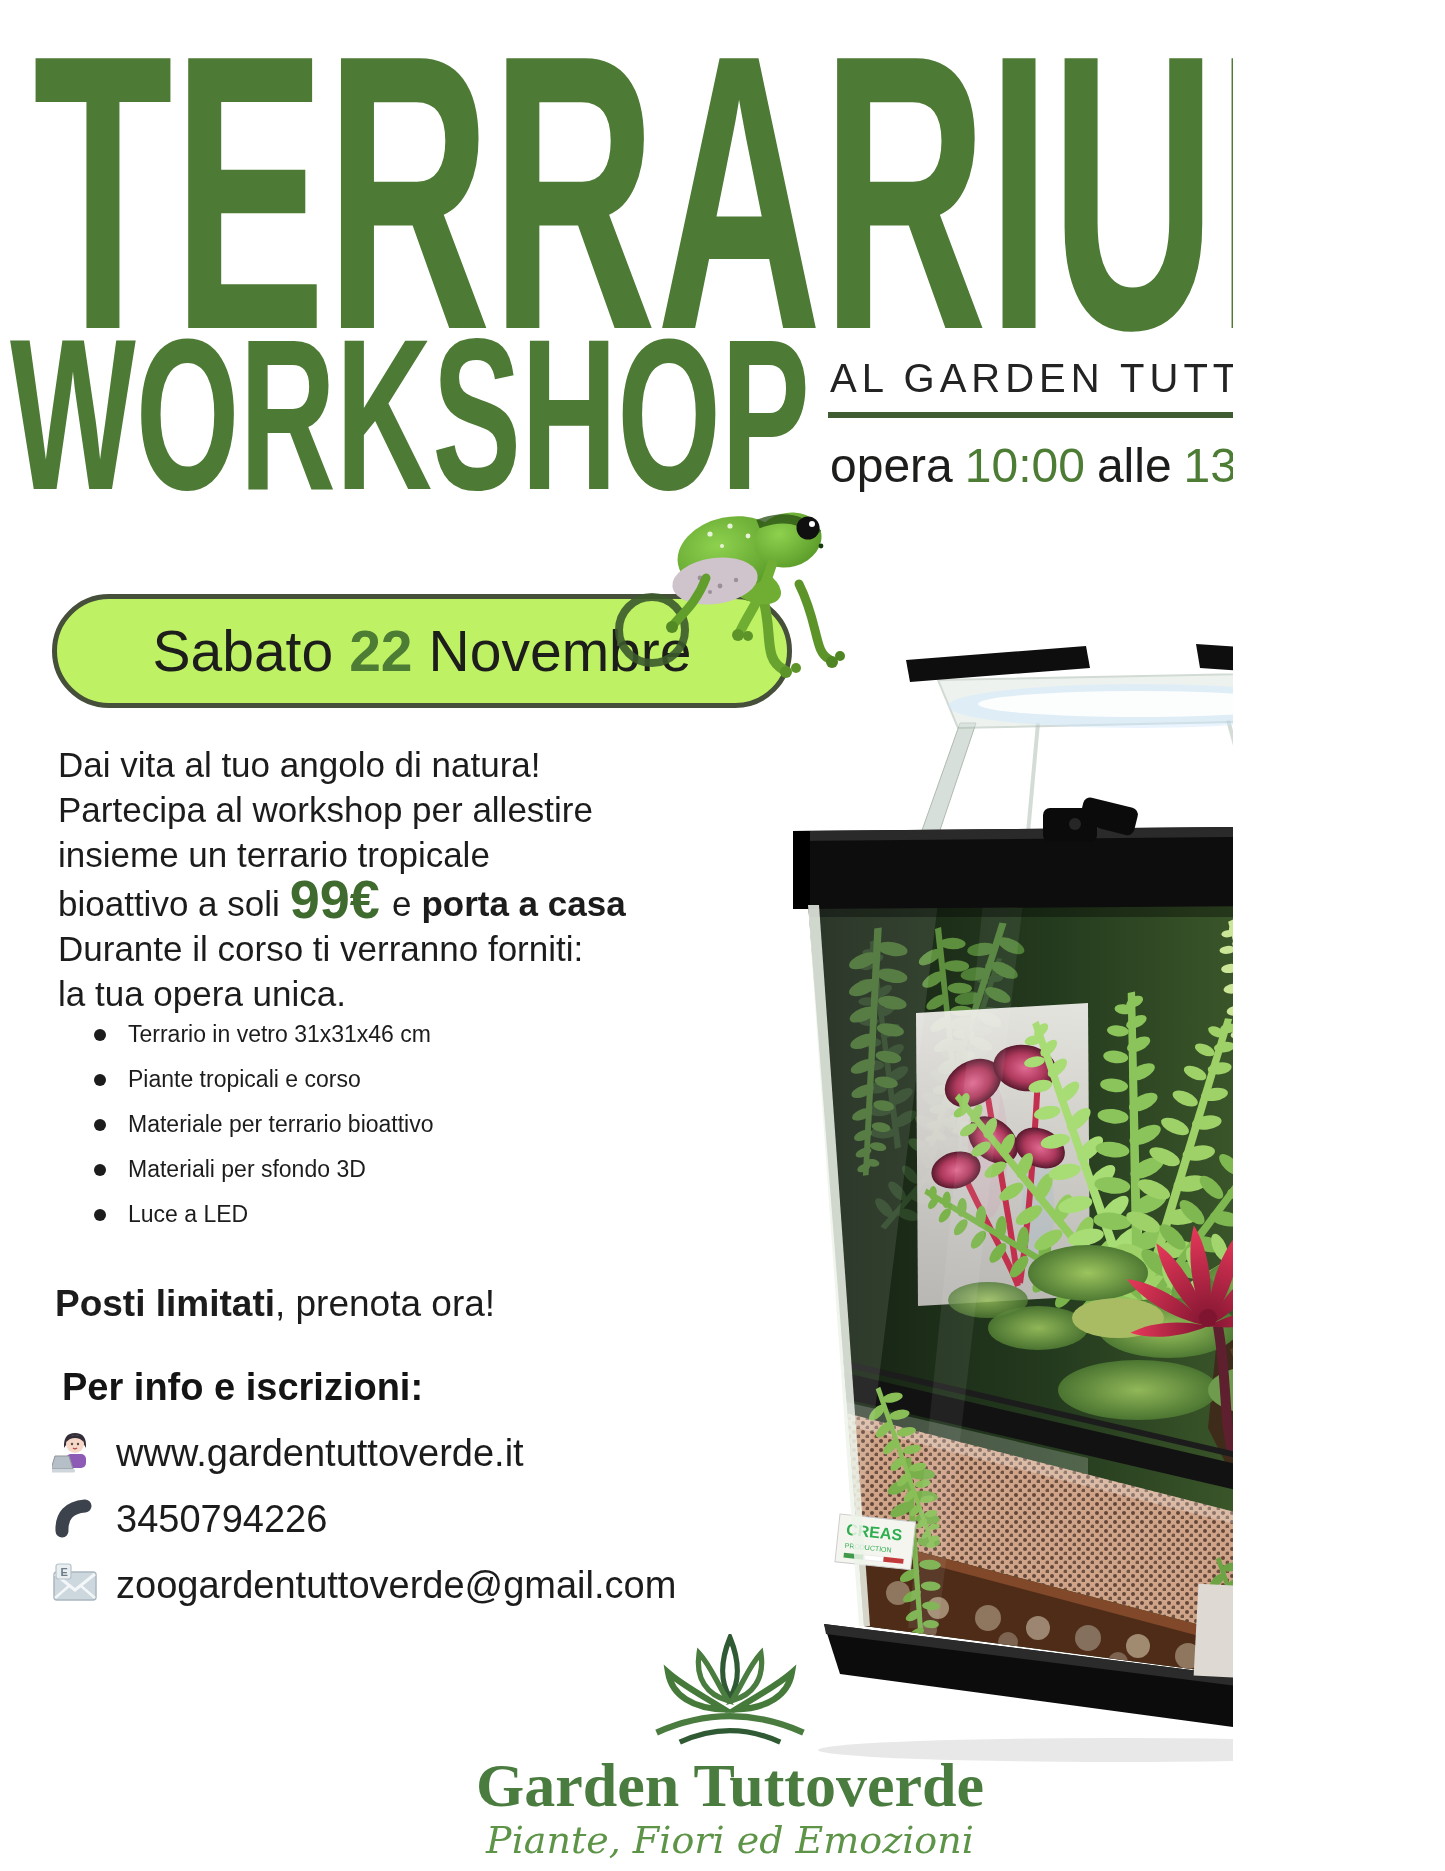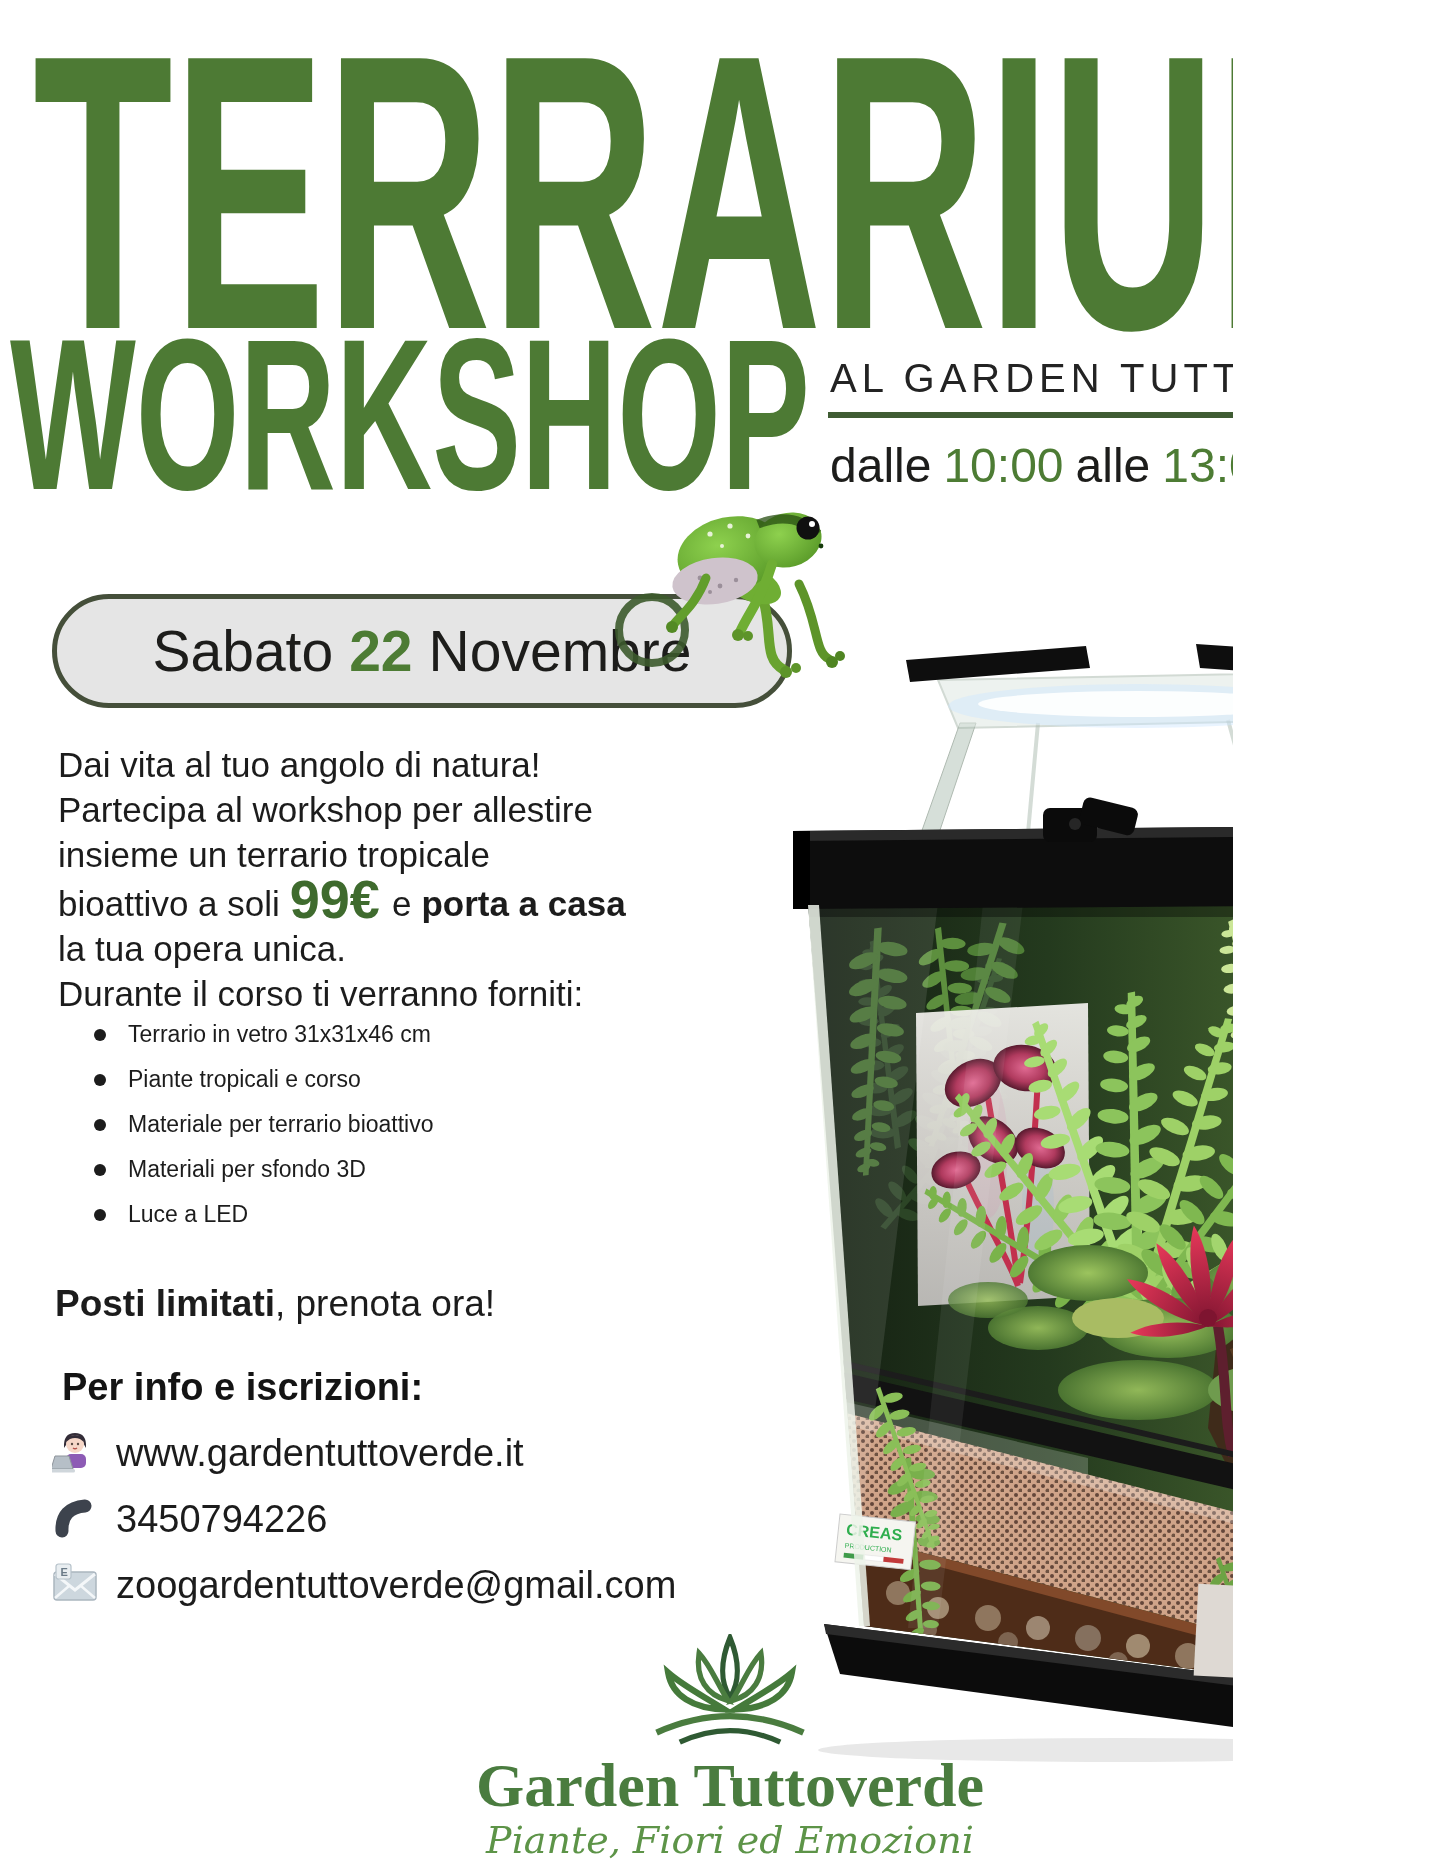--- a/index.html
+++ b/index.html
@@ -16,21 +16,21 @@
          letter-spacing:5px;color:#232323;white-space:nowrap;}
   .venue-rule{position:absolute;left:828px;top:412px;width:586px;height:6px;background:#3f5c33;}
   .time-line{position:absolute;left:830px;top:438px;font-size:48px;font-weight:400;color:#1d1d1b;white-space:nowrap;}
   .time-line .t{font-weight:400;color:#4d7c34;}
   .time-line span{margin-right:12px;}
   .time-line span:last-child{margin-right:0;}
 
   
   .badge{position:absolute;left:52px;top:594px;width:740px;height:114px;box-sizing:border-box;
          border:5px solid #454f3a;border-radius:58px;display:flex;align-items:center;justify-content:center;
-         font-size:57px;font-weight:500;color:#1d1d1b;z-index:2;background:#e5e5e5;}
+         font-size:57px;font-weight:500;color:#1d1d1b;z-index:2;background:#bef264;}
   .badge .num{font-weight:800;color:#4d7c34;margin:13px 16px;}
   .frog{position:absolute;left:612px;top:462px;z-index:5;}
 
   
   .intro{position:absolute;left:58px;top:742px;width:720px;font-size:35px;line-height:45px;
          font-weight:500;color:#1c1c1c;}
   .intro .price{font-size:54px;font-weight:800;color:#3f6b2e;margin:0 12px 0 10px;vertical-align:-2px;}
   .intro .b{font-weight:800;}
   .intro .mid{margin-right:10px;}
   .bullets{position:absolute;left:94px;top:1012px;width:680px;font-size:23px;font-weight:500;color:#1c1c1c;}
@@ -62,21 +62,21 @@
   <svg class="title-svg" width="1380" height="294">
     <text class="title-text" x="0" y="286" font-size="392" textLength="1374" lengthAdjust="spacingAndGlyphs">TERRARIUM</text>
   </svg>
   <svg class="title2-svg" width="806" height="166">
     <text class="title-text" x="0" y="158" font-size="216" textLength="800" lengthAdjust="spacingAndGlyphs">WORKSHOP</text>
   </svg>
 
   <div class="venue">AL GARDEN TUTTOVERDE</div>
   <div class="venue-rule"></div>
   <div class="time-line">
-    <span>dalle</span><span class="t">10:00</span><span>alle</span><span class="t">13:00</span>
+    <span>opera</span><span class="t">10:00</span><span>alle</span><span class="t">13:00</span>
   </div>
 
   <div class="badge">
     <span>Sabato</span>
     <span class="num">22</span>
     <span>Novembre</span>
   </div>
 
   <svg class="frog" width="235" height="240" viewBox="0 0 235 240">
     <defs>
@@ -113,22 +113,22 @@
       <circle cx="118" cy="64" r="2.6" fill="#e8f2d8"></circle>
     <circle cx="136" cy="74" r="2.4" fill="#e8f2d8"></circle>
       <circle cx="110" cy="84" r="2" fill="#e8f2d8"></circle>
   </svg>
 
   <div class="intro">
     <div>Dai vita al tuo angolo di natura!</div>
     <div>Partecipa al workshop per allestire</div>
     <div>insieme un terrario tropicale</div>
     <div><span>bioattivo a soli</span><span class="price">99€</span><span class="mid">e</span><span class="b">porta a casa</span></div>
+    <div>Durante il corso ti verranno forniti:</div>
     <div>la tua opera unica.</div>
-    <div>Durante il corso ti verranno forniti:</div>
   </div>
 
   <div class="bullets">
     <div class="bullet-row">
         <span class="dot"></span>
         <span>Terrario in vetro 31x31x46 cm</span>
       </div>
     <div class="bullet-row">
         <span class="dot"></span>
         <span>Piante tropicali e corso</span>

